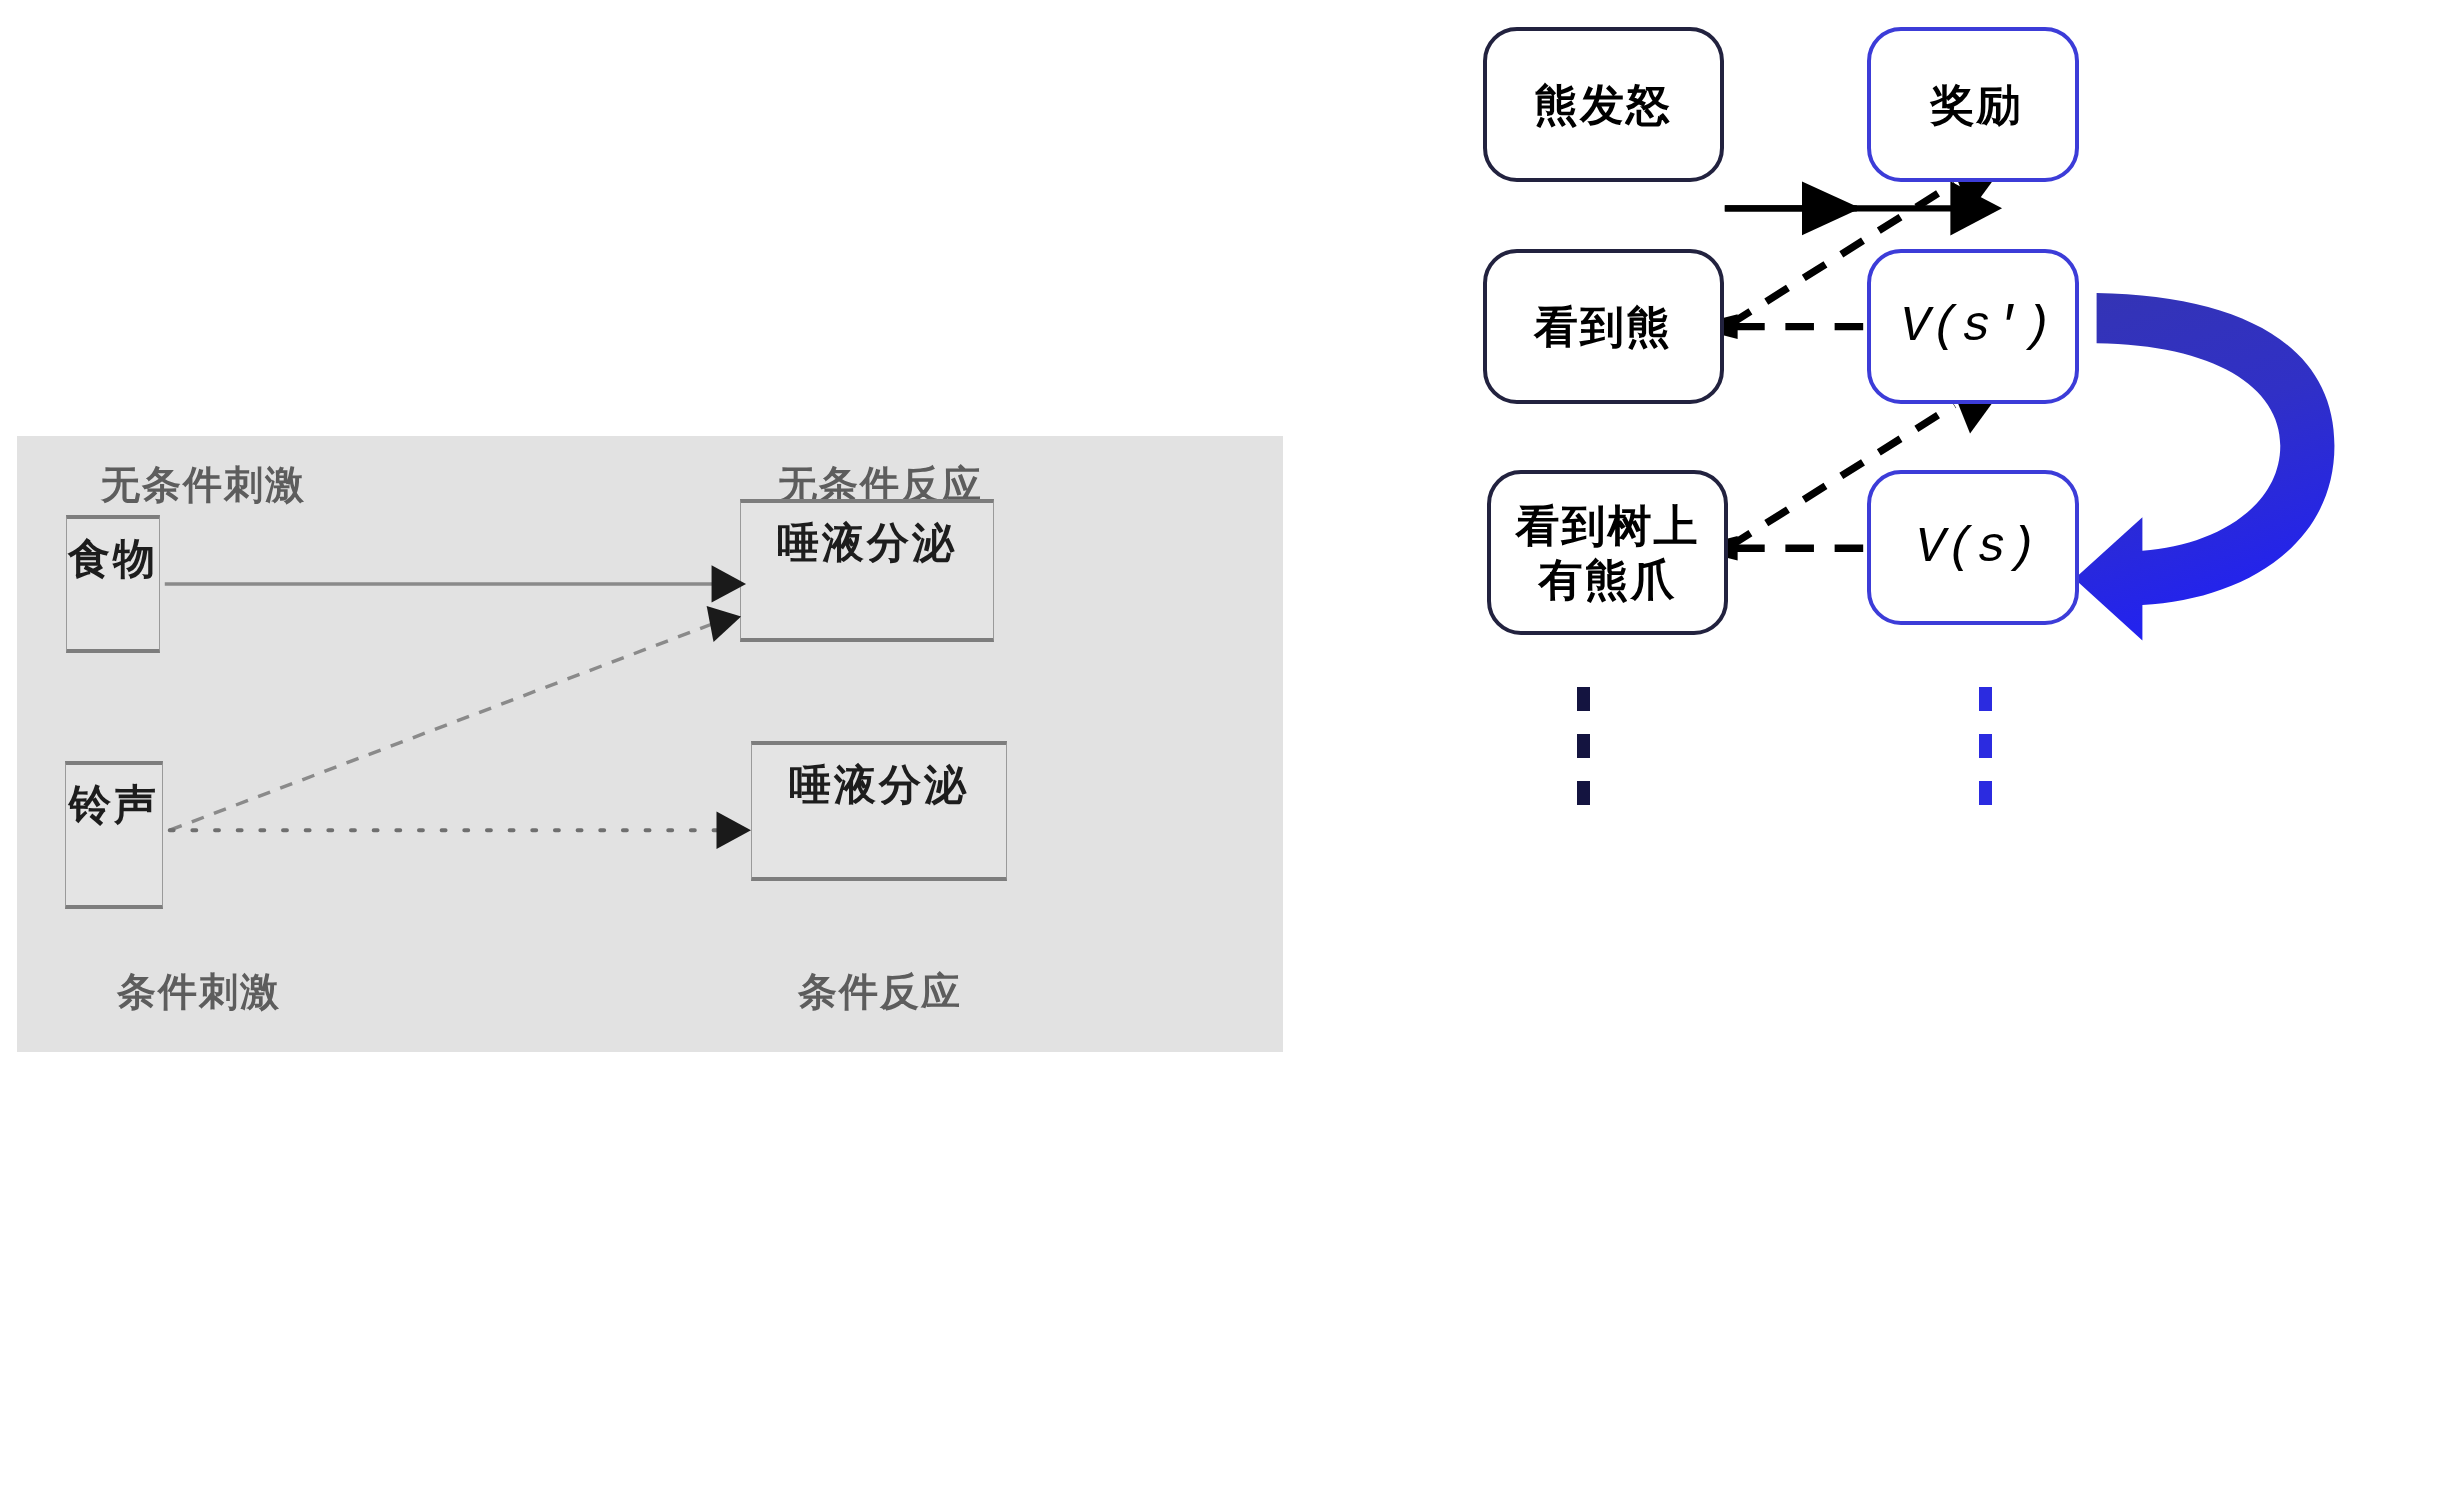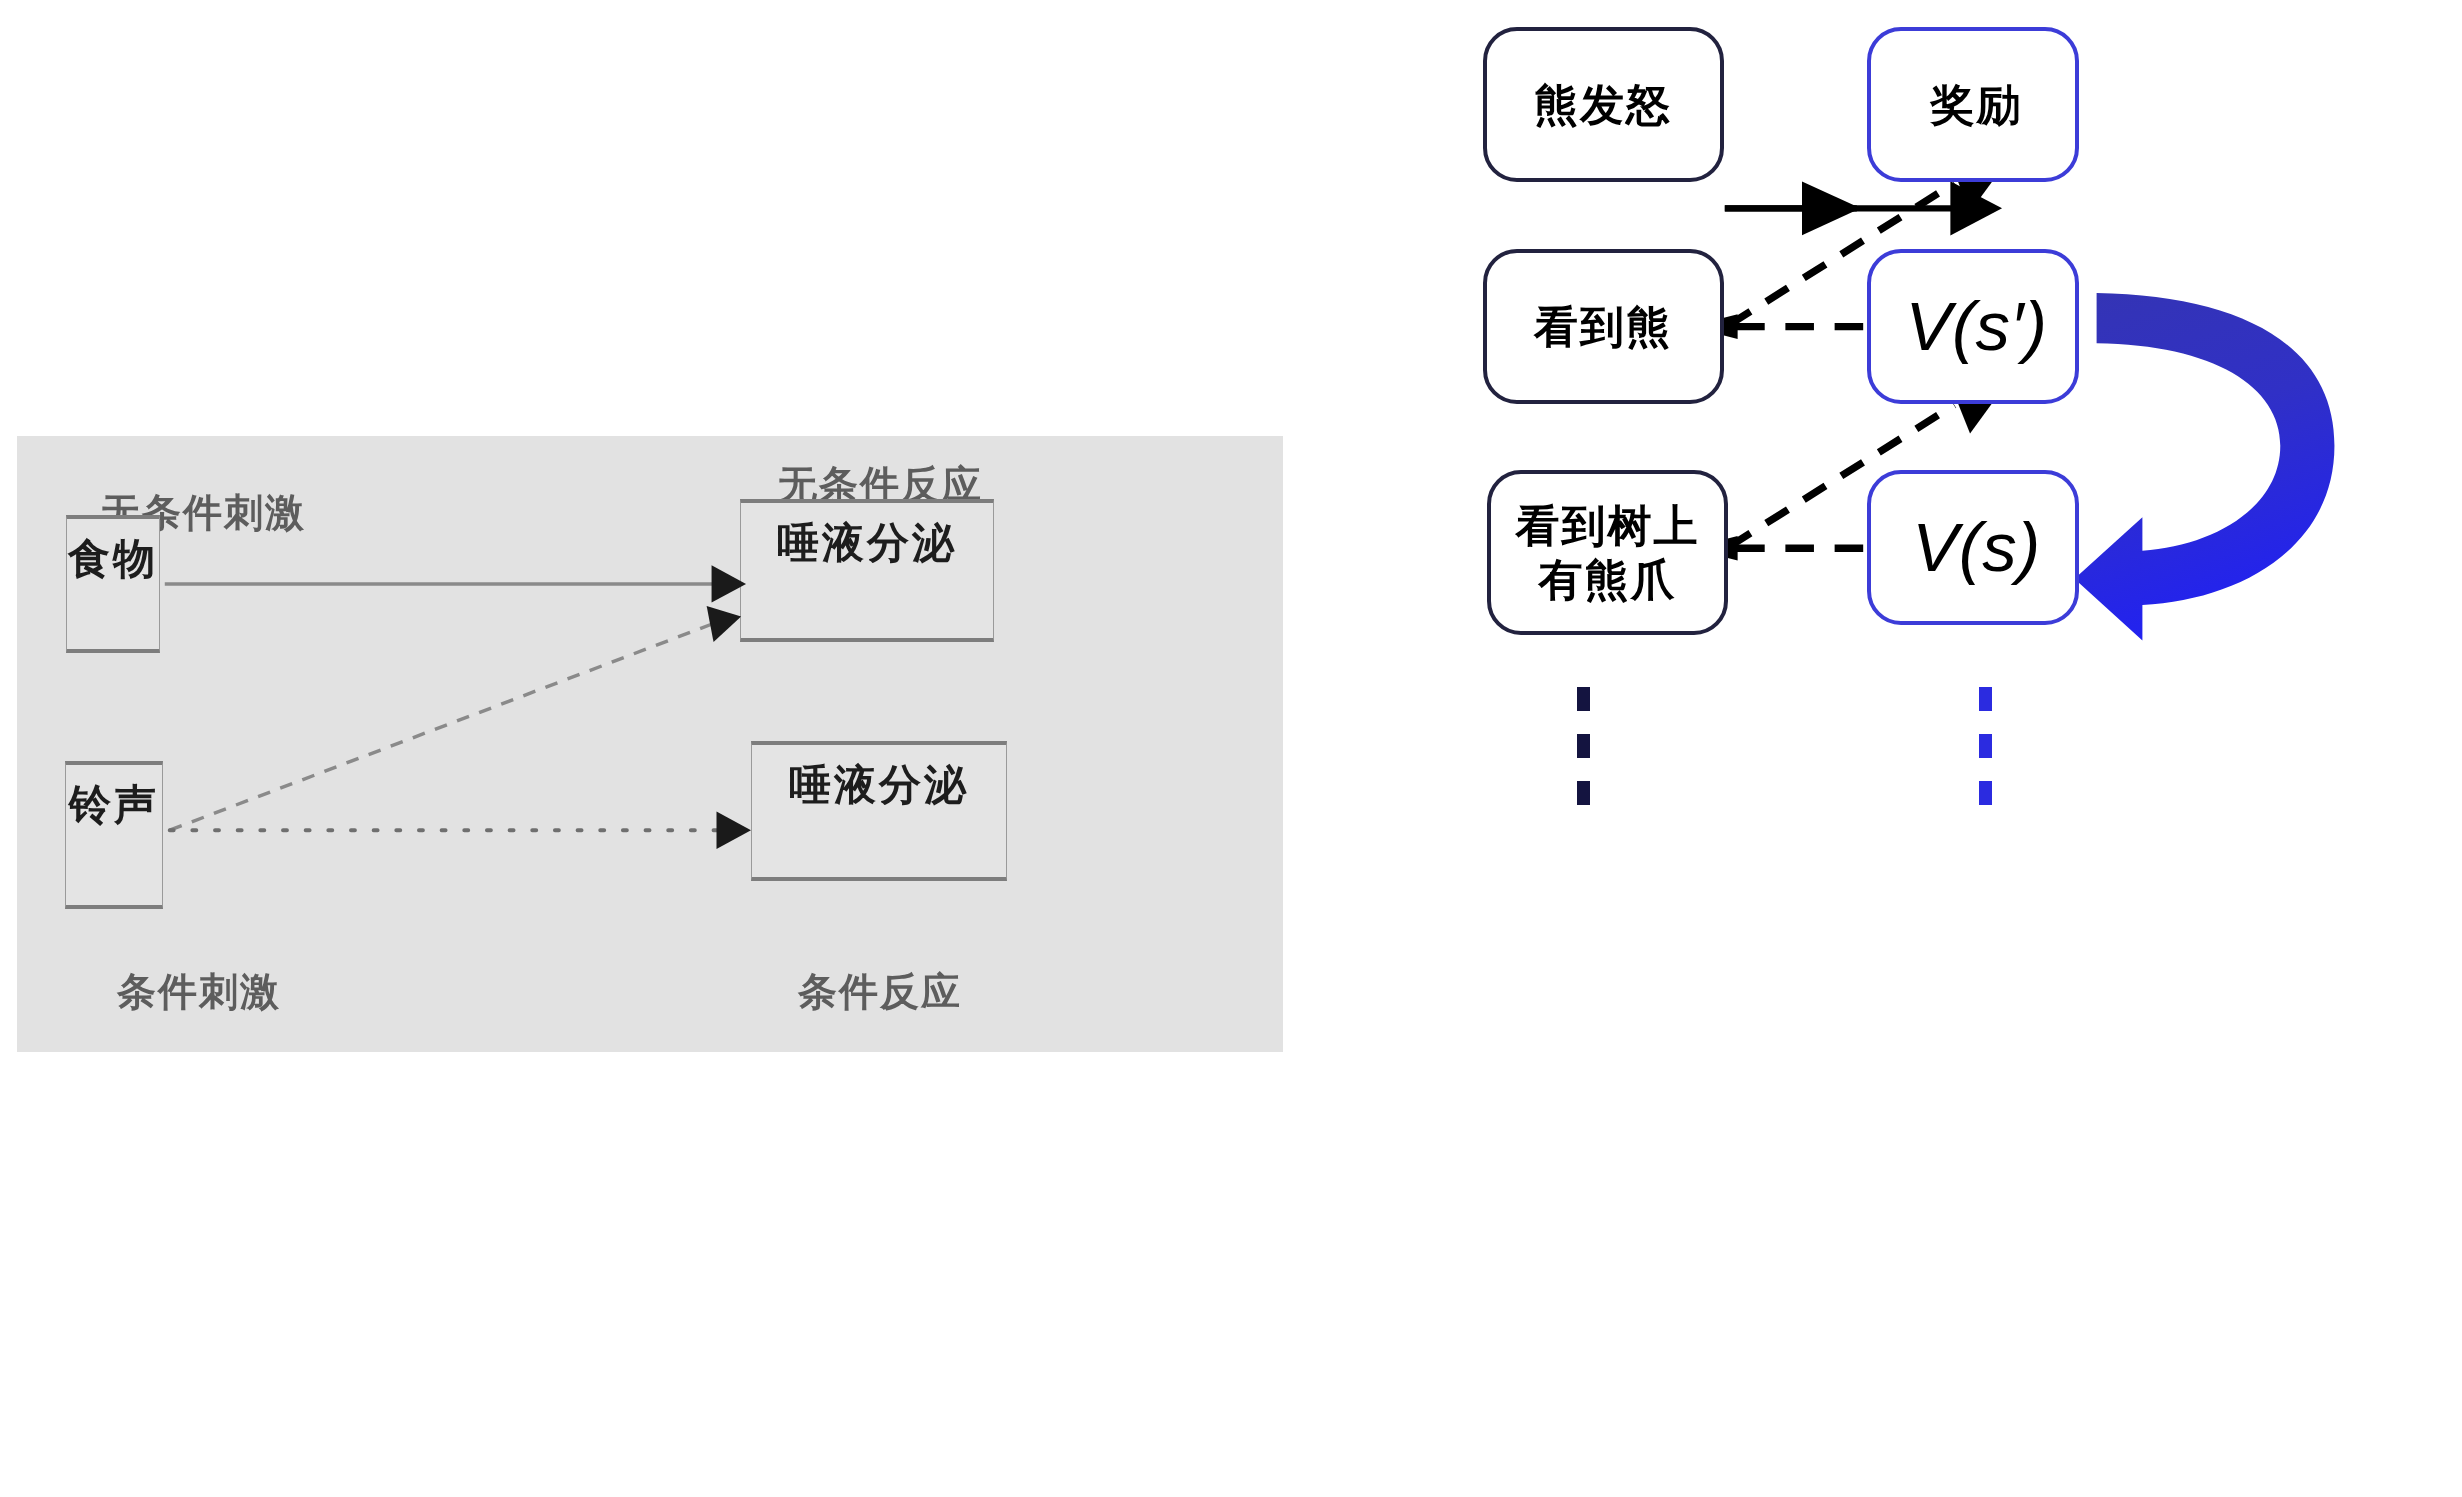--- a/index.html
+++ b/index.html
@@ -4,21 +4,21 @@
 <style>
   html,body{margin:0;padding:0;background:#ffffff;}
   body{width:3306px;height:1498px;position:relative;overflow:hidden;
        font-family:"Liberation Sans","DejaVu Sans",sans-serif;}
 
   
   #cc-panel{position:absolute;left:17px;top:436px;width:1266px;height:616px;
             background:#e2e2e2;}
   .cc-label{position:absolute;color:#5d5d5d;font-weight:700;white-space:nowrap;
             font-size:39px;letter-spacing:2px;}
-  #cc-label-us{left:84px;top:22px;margin-top:28px;}
+  #cc-label-us{left:84px;top:22px;}
   #cc-label-ur{left:761px;top:22px;}
   #cc-label-cs{left:100px;top:529px;}
   #cc-label-cr{left:781px;top:529px;}
 
   .cc-box{position:absolute;background:#e4e4e4;
           border:1.5px solid #9a9a9a;border-top:4.4px solid #7d7d7d;border-bottom:4.4px solid #7d7d7d;
           box-sizing:border-box;}
   .cc-box span{display:block;text-align:center;color:#1d1d1d;font-weight:700;
                font-size:42px;letter-spacing:3px;white-space:nowrap;padding-top:12px;}
   #cc-box-food {left:49px; top:79px; width:94px;height:138px;}
@@ -35,22 +35,22 @@
   #rl-svg{position:absolute;left:0;top:0;width:1853px;height:1498px;}
 
   .rl-box{position:absolute;box-sizing:border-box;background:#ffffff;
           border-radius:34px;display:flex;align-items:center;justify-content:center;
           text-align:center;}
   .rl-box.left {border:4.4px solid #22223f;}
   .rl-box.right{border:4.4px solid #3c3cd8;padding-left:7px;}
 
   .rl-text{color:#000000;font-weight:700;font-size:44px;line-height:1.22;
            letter-spacing:2px;white-space:pre-line;}
-  .rl-math{color:#000000;font-family:Liberation Sans, sans-serif;
-           font-style:italic;font-weight:400;font-size:69px;letter-spacing:0.5px;}
+  .rl-math{color:#000000;font-family:Liberation Mono, monospace;
+           font-style:italic;font-weight:400;font-size:50px;letter-spacing:0.5px;}
 
   
   #rl-box-bear-angry{left:29.5px; top:27px;  width:241px;height:155px;}
   #rl-box-see-bear {left:29.5px; top:249px; width:241px;height:155px;}
   #rl-box-paw      {left:34px; top:470px; width:241px;height:165px;}
   
   #rl-box-reward   {left:414px;top:27px;  width:212px;height:155px;}
   #rl-box-vsp      {left:414px;top:249px; width:212px;height:155px;}
   #rl-box-vs       {left:414px;top:470px; width:212px;height:155px;}
 

